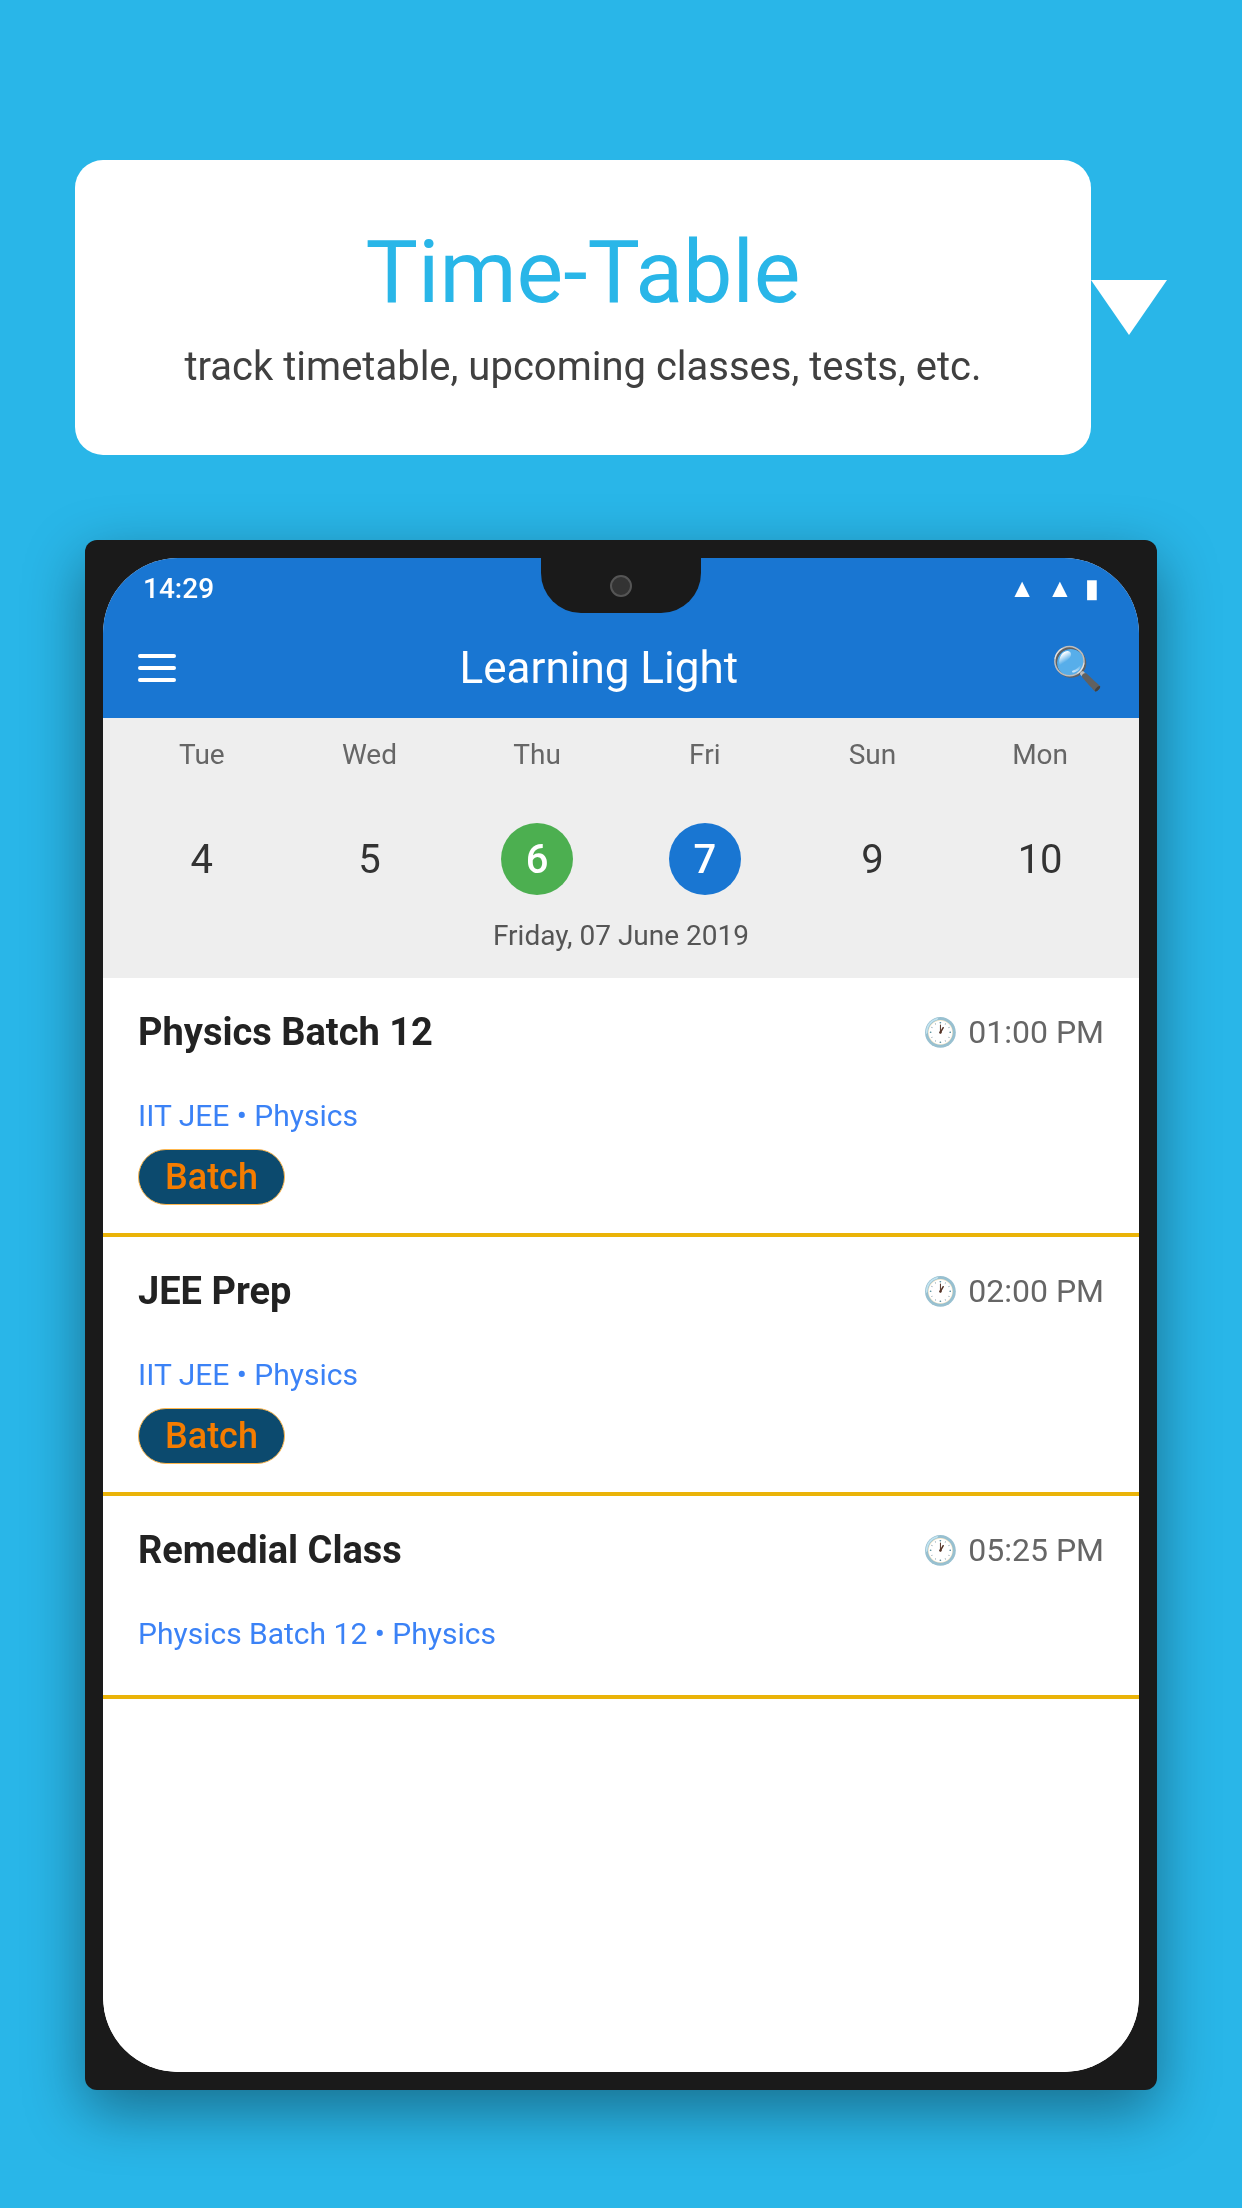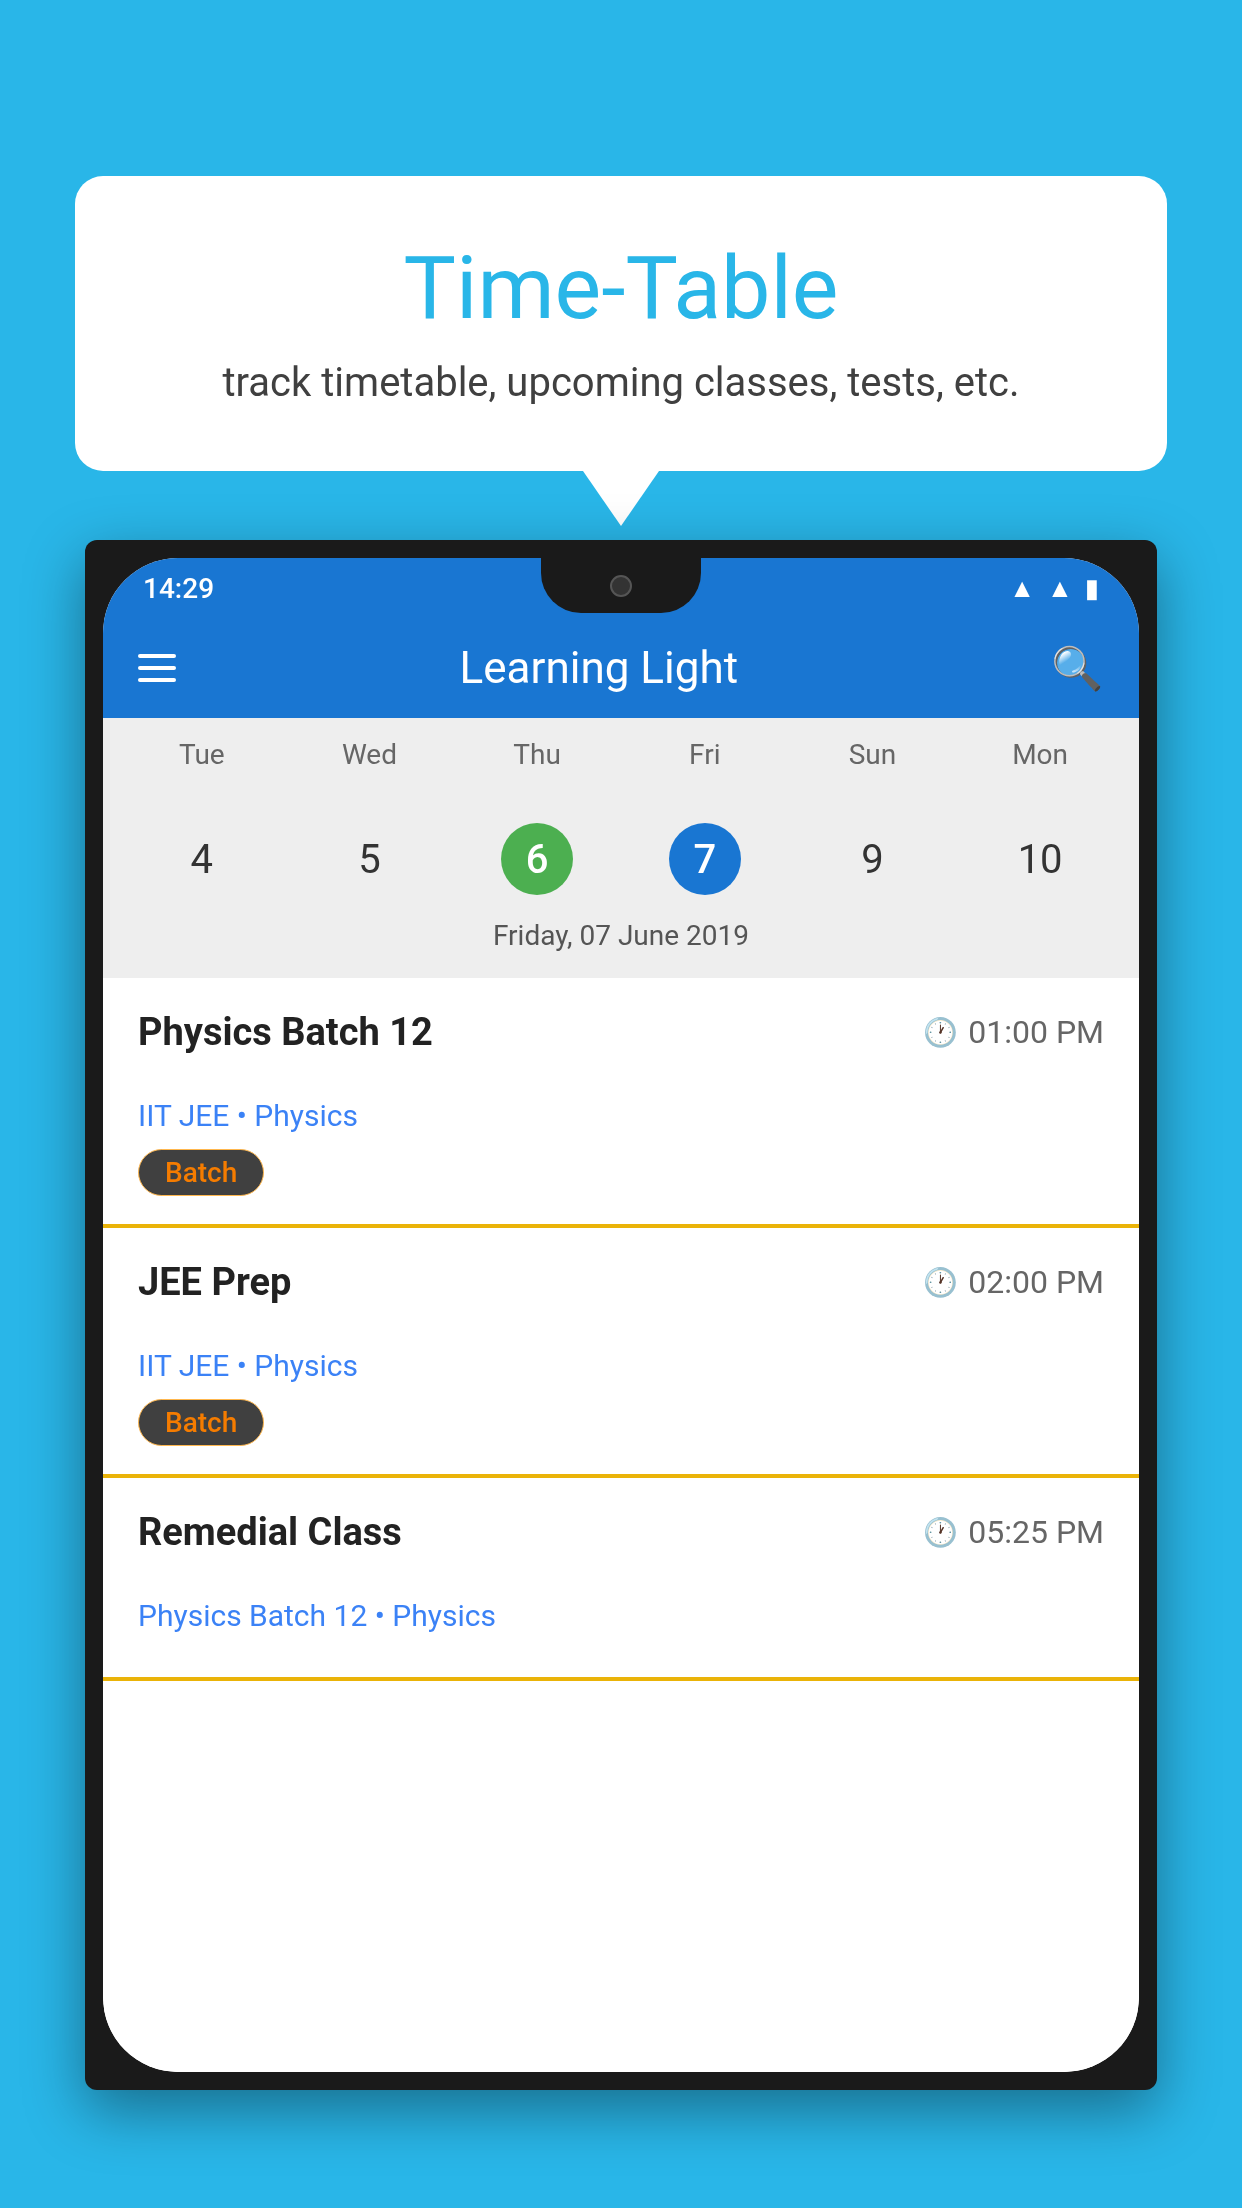--- a/index.html
+++ b/index.html
@@ -10,25 +10,25 @@
       height: 2208px;
       background-color: #29B6E8;
       font-family: 'Roboto', Arial, sans-serif;
       overflow: hidden;
       position: relative;
     }
 
     
     .speech-bubble-container {
       position: absolute;
-      top: 176px;
+      top: 160px;
       left: 75px;
       right: 75px;
       display: flex;
-      flex-direction: column;
+      flex-direction: row;
       align-items: center;
     }
 
     .speech-bubble {
       background: white;
       border-radius: 28px;
       padding: 60px 80px 65px;
       text-align: center;
       width: 100%;
       position: relative;
@@ -282,26 +282,26 @@
 
     .schedule-item-sub {
       font-size: 30px;
       color: #3b82f6;
       margin-bottom: 16px;
       margin-top: 44px;
     }
 
     .batch-badge {
       display: inline-block;
-      background: #404040;
+      background: #0c4a6e;
       color: #F57C00;
       border: 1.5px solid #FFB74D;
       border-radius: 30px;
       padding: 6px 26px;
-      font-size: 28px;
+      font-size: 36px;
       font-weight: 500;
     }
   </style>
 </head>
 <body>
 
 <div class="speech-bubble-container">
   <div class="speech-bubble">
     <div class="speech-bubble-title">Time-Table</div>
     <div class="speech-bubble-subtitle">track timetable, upcoming classes, tests, etc.</div>

